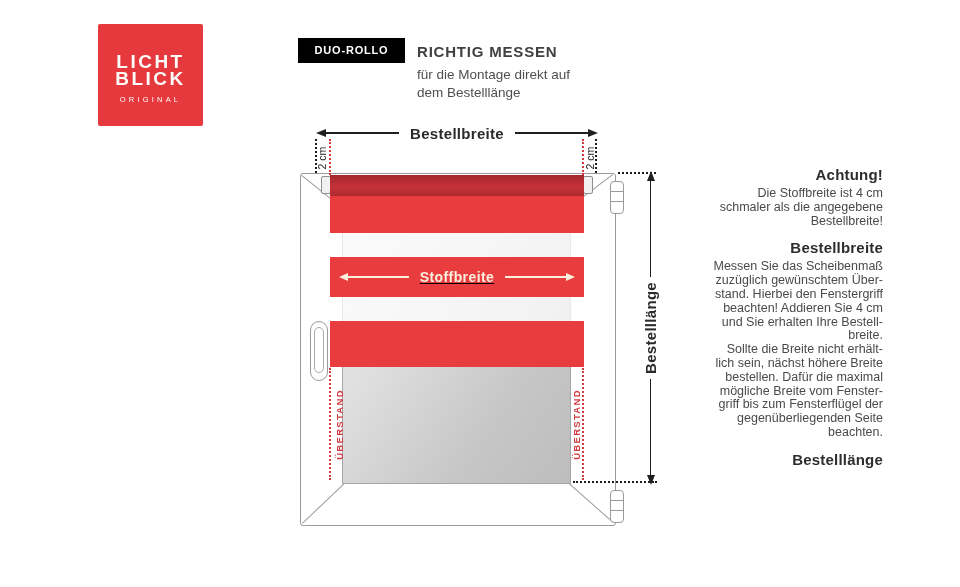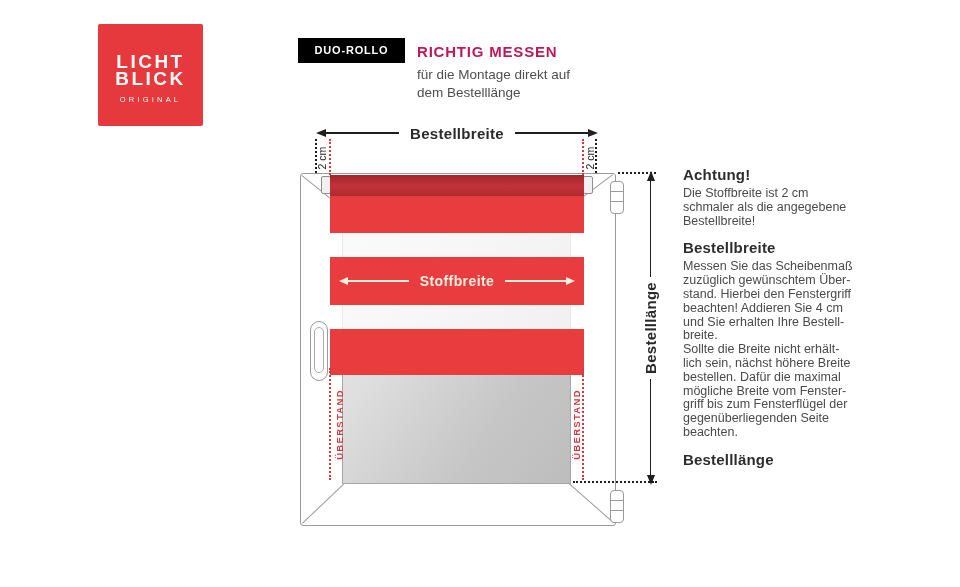--- a/index.html
+++ b/index.html
@@ -9,21 +9,21 @@
   }
   
   .logo{position:absolute;left:98px;top:24px;width:105px;height:102px;background:#e6393d;
         border-radius:2px;display:flex;flex-direction:column;align-items:center;justify-content:center;
         padding-top:6px;box-sizing:border-box;}
   .logo .big{color:#fdfcf8;font-weight:bold;font-size:19px;line-height:17px;letter-spacing:2.5px;}
   .logo .tag{color:#fdfcf8;font-size:7.5px;letter-spacing:3.2px;margin-top:8px;}
   
   .badge{position:absolute;left:298px;top:38px;width:107px;height:25px;background:#000000;color:#fff;
          font-size:11px;font-weight:bold;letter-spacing:0.8px;text-align:center;line-height:25px;}
-  .title{position:absolute;left:417px;top:43px;font-size:15px;font-weight:bold;letter-spacing:0.8px;color:#be185d;}
+  .title{position:absolute;left:417px;top:43px;font-size:15px;font-weight:bold;letter-spacing:0.8px;color:#404040;}
   .subtitle{position:absolute;left:417px;top:66px;font-size:13.5px;line-height:18px;color:#4f4f4f;white-space:pre-line;}
   
   .abs{position:absolute;}
   .frame{left:300px;top:173px;width:314px;height:351px;border:1.5px solid #9b9b9b;border-radius:3px;background:#fff;}
   .glass{left:342px;top:207px;width:229px;height:277px;border:1px solid #a6a6a6;box-sizing:border-box;
          background:linear-gradient(125deg,#ededed 0%,#dedede 35%,#c6c6c6 72%,#bdbdbd 100%);}
   .bevel{height:1.3px;background:#9b9b9b;transform-origin:0 0;}
   .bevel.tl{left:302px;top:175px;width:53px;transform:rotate(38.8deg);}
   .bevel.tr{left:613px;top:175px;width:55px;transform:rotate(143deg);}
   .bevel.bl{left:302px;top:523px;width:57px;transform:rotate(-43.5deg);}
@@ -35,21 +35,21 @@
   .hinge::before,.hinge::after{content:"";position:absolute;left:0;width:100%;border-top:1.2px solid #9a9a9a;}
   .hinge::before{top:9px;} .hinge::after{top:19px;}
   
   .cassette{left:330px;top:175px;width:254px;height:21px;
             background:linear-gradient(180deg,#a1272b 0%,#c43238 55%,#ad2b30 100%);}
   .bracket{top:176px;width:10px;height:18px;background:#f1f1f1;border:1.2px solid #8f8f8f;border-radius:2px;box-sizing:border-box;}
   .bracket.l{left:321px;} .bracket.r{left:583px;}
   .fabric{left:330px;top:196px;width:254px;}
   .stripe-red{background:#e93c3f;}
   .stripe-sheer{background:rgba(255,255,255,0.75);}
-  .s1{height:37px;} .s2{height:24px;} .s3{height:48px;display:flex;align-items:center;padding:0 9px;box-sizing:border-box;}
+  .s1{height:37px;} .s2{height:24px;} .s3{height:40px;display:flex;align-items:center;padding:0 9px;box-sizing:border-box;text-decoration:underline;}
   .s4{height:24px;} .s5{height:46px;}
   .sline{flex:1;height:1.6px;background:#f8efdc;}
   .stri{width:0;height:0;border-top:4.5px solid transparent;border-bottom:4.5px solid transparent;}
   .stri.l{border-right:9px solid #f8efdc;} .stri.r{border-left:9px solid #f8efdc;}
   .stoff-label{margin:0 11px;color:#f8efdc;font-size:14px;font-weight:bold;letter-spacing:0.4px;}
   
   .measure-h{left:316px;top:126px;width:282px;height:14px;display:flex;align-items:center;}
   .mline{flex:1;height:1.8px;background:#1f1f1f;}
   .mlabel{margin:0 11px;font-size:15px;font-weight:bold;color:#2a2a2a;letter-spacing:0.3px;}
   .ah{width:0;height:0;border-top:4.5px solid transparent;border-bottom:4.5px solid transparent;}
@@ -65,21 +65,21 @@
   .ov-label{width:90px;height:11px;font-size:9.5px;font-weight:bold;letter-spacing:1.3px;color:#cf3a40;line-height:11px;}
   .ov-label.l{left:294px;top:419px;} .ov-label.r{left:531px;top:419px;}
   .measure-v{left:643px;top:171px;width:15px;height:314px;display:flex;flex-direction:column;align-items:center;}
   .vline{width:1.8px;flex:1;background:#1f1f1f;}
   .vlabel{writing-mode:vertical-rl;transform:rotate(180deg);font-size:15px;font-weight:bold;color:#2a2a2a;margin:5px 0;letter-spacing:0.3px;}
   .av{width:0;height:0;border-left:4.5px solid transparent;border-right:4.5px solid transparent;}
   .av.up{border-bottom:10px solid #1f1f1f;} .av.down{border-top:10px solid #1f1f1f;}
   .hdot{border-top:2.6px dotted #1c1c1c;height:0;}
   .hdot.top{left:618px;top:172px;width:38px;} .hdot.bottom{left:573px;top:481px;width:84px;}
   
-  .info{left:683px;top:166px;width:200px;}
+  .info{left:683px;top:166px;width:200px;text-align:right;}
   .info h3{font-size:15px;font-weight:bold;color:#2d2d2d;margin:0 0 4px 0;line-height:17px;letter-spacing:0.2px;}
   .info p{font-size:12.5px;line-height:13.8px;color:#4a4a4a;margin:0 0 11px 0;white-space:pre-line;}
 </style>
 </head>
 <body>
 
 <div id="canvas">
 
   <div class="logo">
     <span class="big">LICHT</span>
@@ -146,21 +146,21 @@
     <span class="av up"></span>
     <span class="vline"></span>
     <span class="vlabel">Bestelllänge</span>
     <span class="vline"></span>
     <span class="av down"></span>
   </div>
 
   <div class="abs info">
     <div>
       <h3>Achtung!</h3>
-      <p>Die Stoffbreite ist 2 cm
+      <p>Die Stoffbreite ist 4 cm
 schmaler als die angegebene
 Bestellbreite!</p>
     </div>
     <div>
       <h3>Bestellbreite</h3>
       <p>Messen Sie das Scheibenmaß
 zuzüglich gewünschtem Über-
 stand. Hierbei den Fenstergriff
 beachten! Addieren Sie 4 cm
 und Sie erhalten Ihre Bestell-

